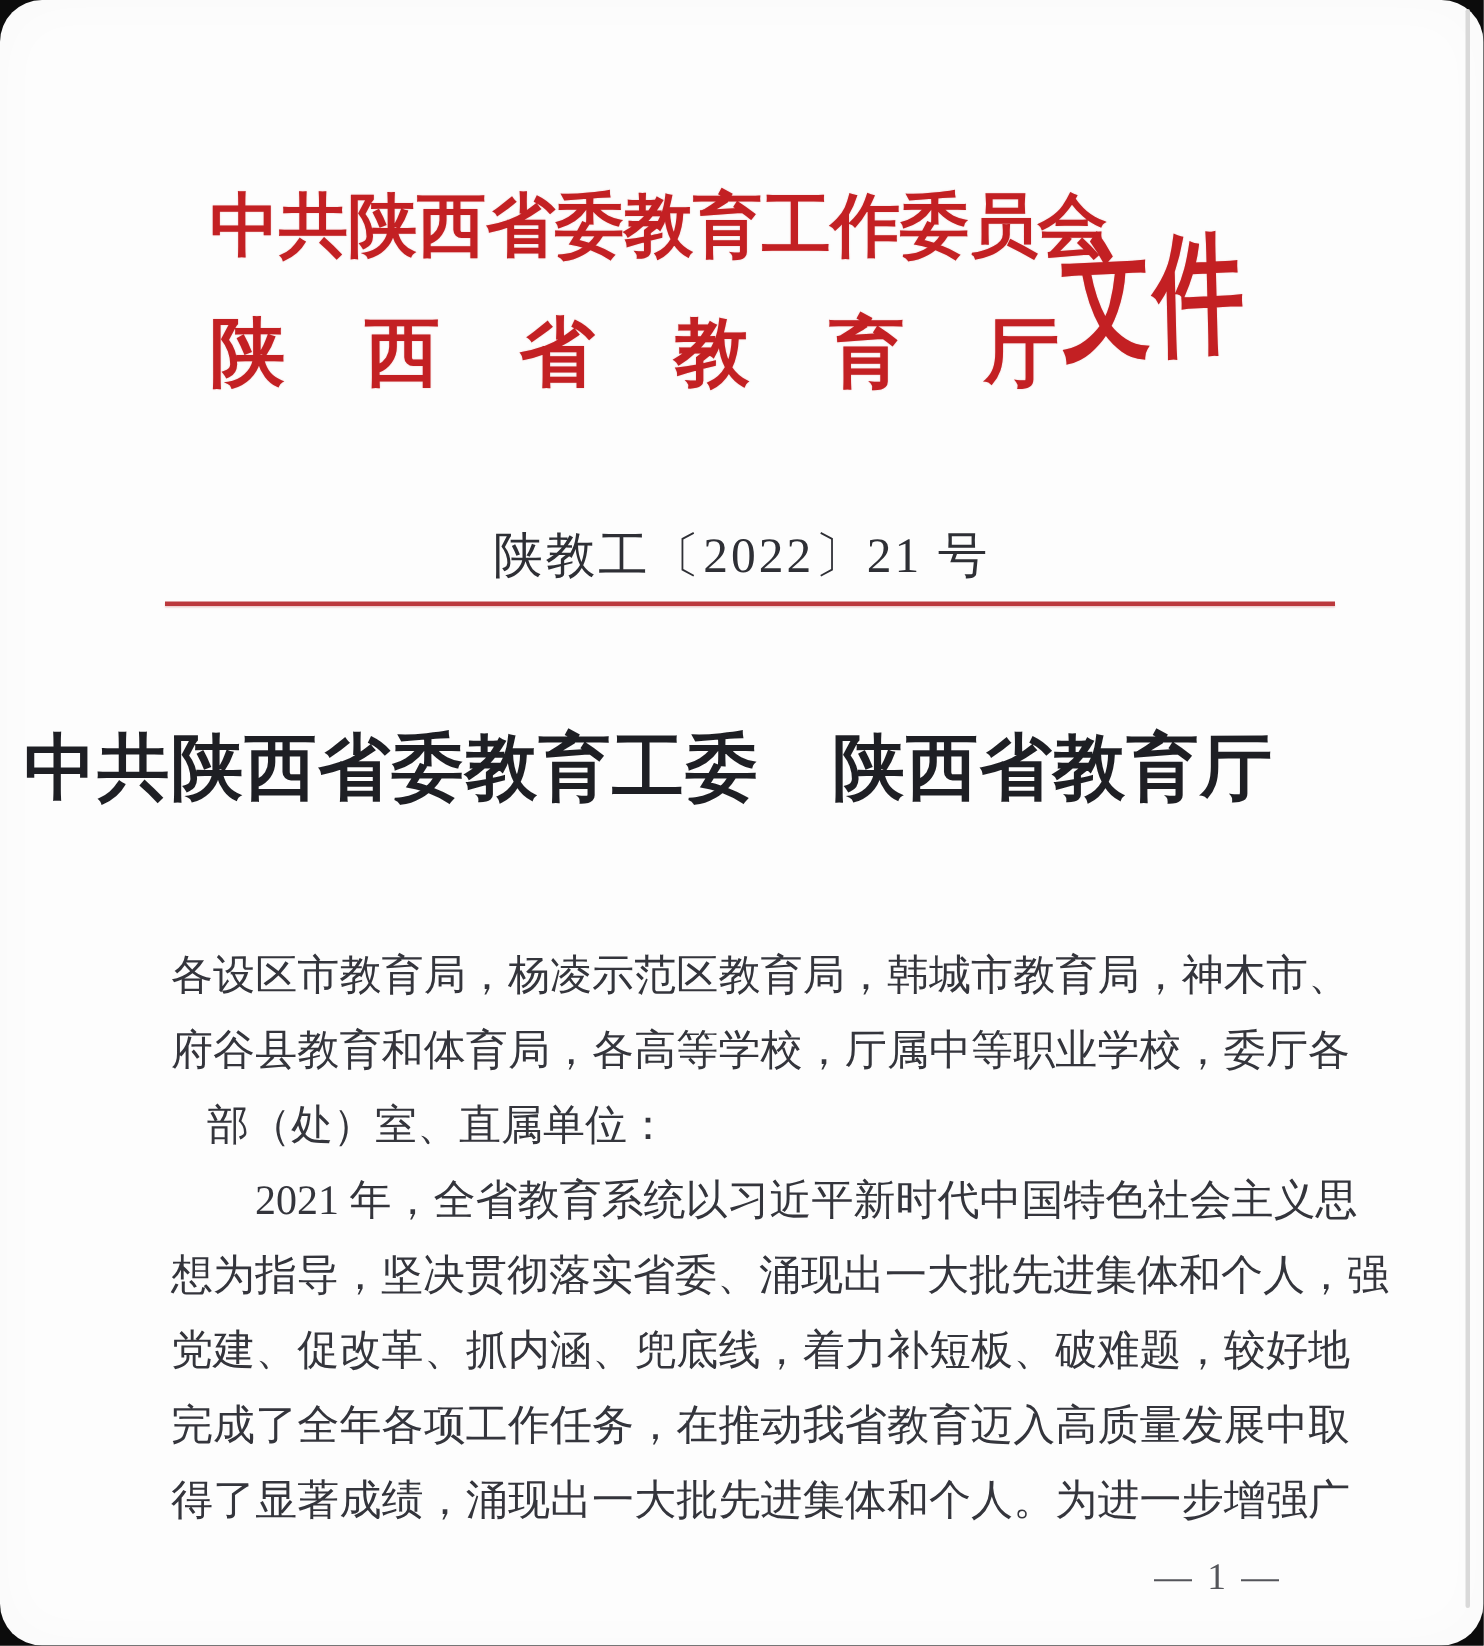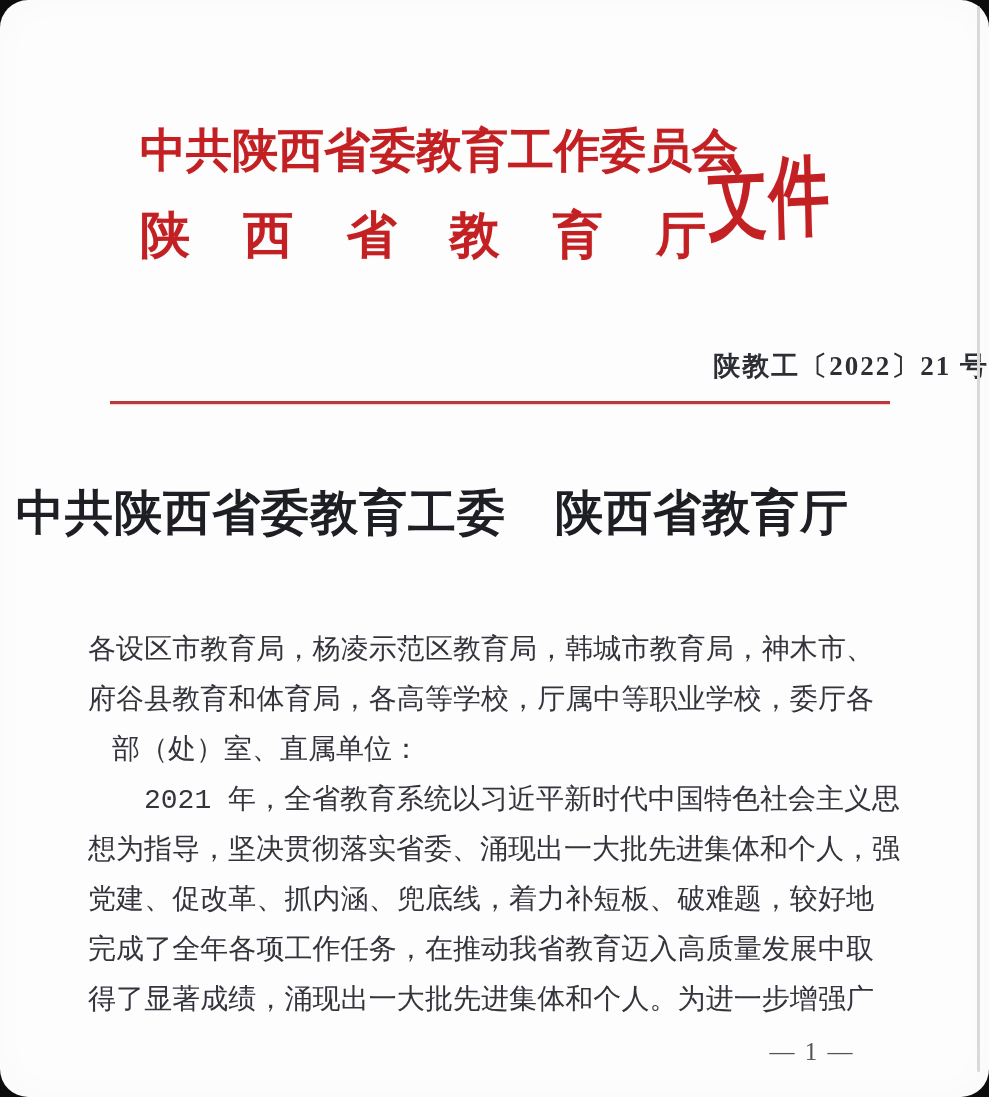--- a/index.html
+++ b/index.html
@@ -59,25 +59,25 @@
     transform-origin: left top;
     text-shadow: 0 0 1px rgba(195,32,35,0.35);
   }
 
   
   .doc-number {
     position: absolute;
     left: 0;
     top: 348px;
     width: 100%;
-    text-align: right;
-    font-size: 27px;
+    text-align: center;
+    font-size: 33px;
     letter-spacing: 2px;
     color: #2e2f35;
-    font-weight: 700;
+    font-weight: 400;
   }
   .red-line {
     position: absolute;
     left: 110px;
     top: 401px;
     width: 780px;
     height: 3px;
     background: #bb393d;
     box-shadow: 0 1px 1px rgba(187,57,61,0.25);
   }
@@ -93,28 +93,27 @@
     font-size: 48px;
     font-weight: bold;
     color: #1e1f24;
     line-height: 58px;
     letter-spacing: 1px;
   }
 
   
   .body-text {
     position: absolute;
-    left: 88px;
+    left: 114px;
     top: 626px;
     width: 786px;
     font-size: 28px;
     line-height: 50px;
     color: #34353c;
     letter-spacing: 0;
-    font-family: Liberation Mono, monospace;
   }
   .body-text .line {
     text-align: justify;
     text-align-last: justify;
     text-justify: inter-character;
     white-space: nowrap;
   }
   .body-text .line.partial {
     text-align-last: left;
     margin-left: 24px;

